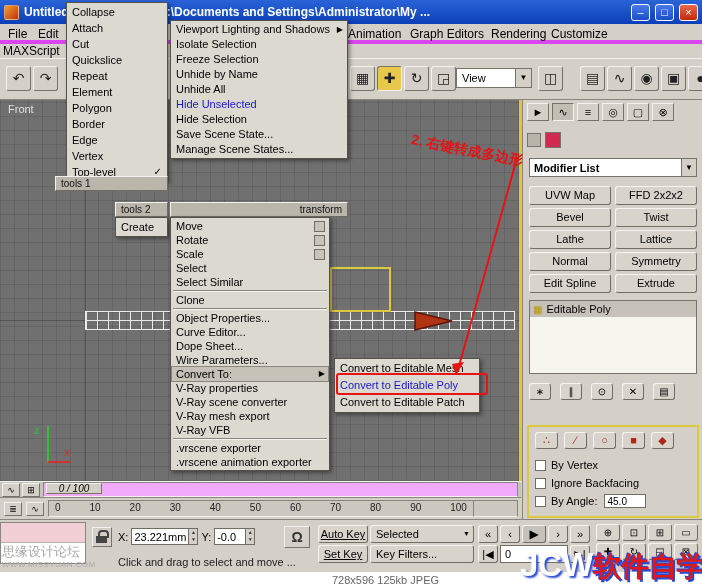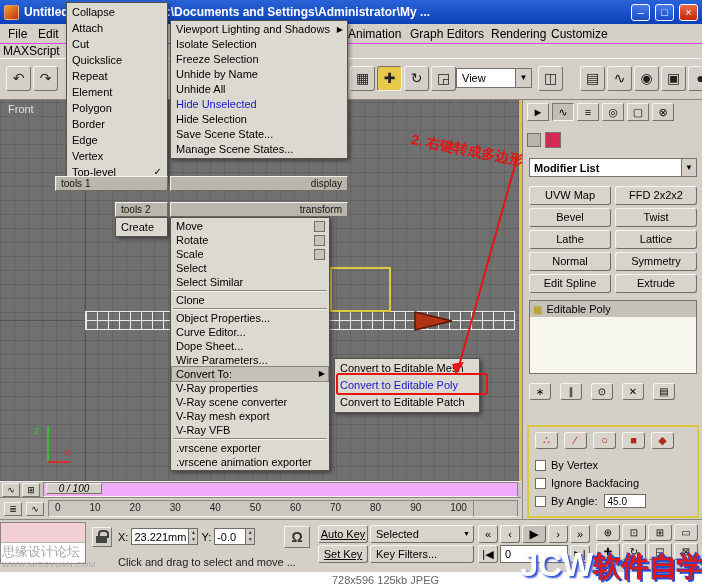--- a/index.html
+++ b/index.html
@@ -7,21 +7,21 @@
   #root{position:relative;width:702px;height:588px;background:#d4d0c8;overflow:hidden;font-size:11px;color:#000;}
 
   
   #titlebar{position:absolute;left:0;top:0;width:702px;height:24px;background:linear-gradient(#2a63d8,#0b3fb8);display:flex;align-items:center;padding:0 4px;gap:5px;}
   #app-icon{width:15px;height:15px;background:linear-gradient(135deg,#f0a030,#c03010);border:1px solid rgba(255,255,255,.4);border-radius:2px;flex:none;}
   #title-text{color:#fff;font-weight:bold;font-size:12px;white-space:nowrap;overflow:hidden;flex:1;}
   .wbtn{width:19px;height:17px;border:1px solid #fff;border-radius:3px;color:#fff;font-size:11px;line-height:15px;text-align:center;background:linear-gradient(#4a7ae8,#1a4ec8);flex:none;}
   .wbtn.close{background:linear-gradient(#e86a4a,#c22808);}
 
   
-  #menurow1{position:absolute;left:0;top:24px;width:702px;height:20px;border-bottom:1px solid #d946ef;}
+  #menurow1{position:absolute;left:0;top:24px;width:702px;height:20px;border-bottom:4px solid #d946ef;}
   .mbitem{position:absolute;top:2px;height:16px;line-height:16px;padding:0 5px;font-size:12px;white-space:nowrap;}
   #menurow2{position:absolute;left:0;top:44px;width:702px;height:14px;}
   #mb-maxscript{position:absolute;left:3px;top:0;font-size:12px;}
 
   
   #toolbar{position:absolute;left:0;top:58px;width:702px;height:42px;border-top:1px solid #f4f2ee;border-bottom:1px solid #8a867e;}
   .tbgroup{position:absolute;top:7px;display:flex;gap:2px;}
   .tbtn{width:25px;height:25px;background:#d4d0c8;border:1px solid;border-color:#f4f2ee #77736b #77736b #f4f2ee;border-radius:3px;font-size:14px;text-align:center;line-height:23px;color:#222;}
   .tbtn.active{background:#e8c84a;border-color:#77736b #f4f2ee #f4f2ee #77736b;}
   #tb-view{position:absolute;left:456px;top:9px;width:76px;height:20px;background:#fff;border:1px solid #77736b;display:flex;align-items:center;}
@@ -410,21 +410,20 @@
     <div class="qitem">Freeze Selection</div>
     <div class="qitem">Unhide by Name</div>
     <div class="qitem">Unhide All</div>
     <div class="qitem blue">Hide Unselected</div>
     <div class="qitem">Hide Selection</div>
     <div class="qitem">Save Scene State...</div>
     <div class="qitem">Manage Scene States...</div>
   </div>
 
   <div class="qhdr" id="qh-tools1">tools 1</div>
-  <div class="qhdr" id="qh-display">display</div>
   <div class="qhdr" id="qh-tools2">tools 2</div>
   <div class="qhdr" id="qh-transform">transform</div>
 
   <div class="qmenu" id="create-menu">
     <div class="qitem">Create</div>
   </div>
 
   <div class="qmenu" id="menu-transform">
     <div class="qitem">
       <span>Move</span>

